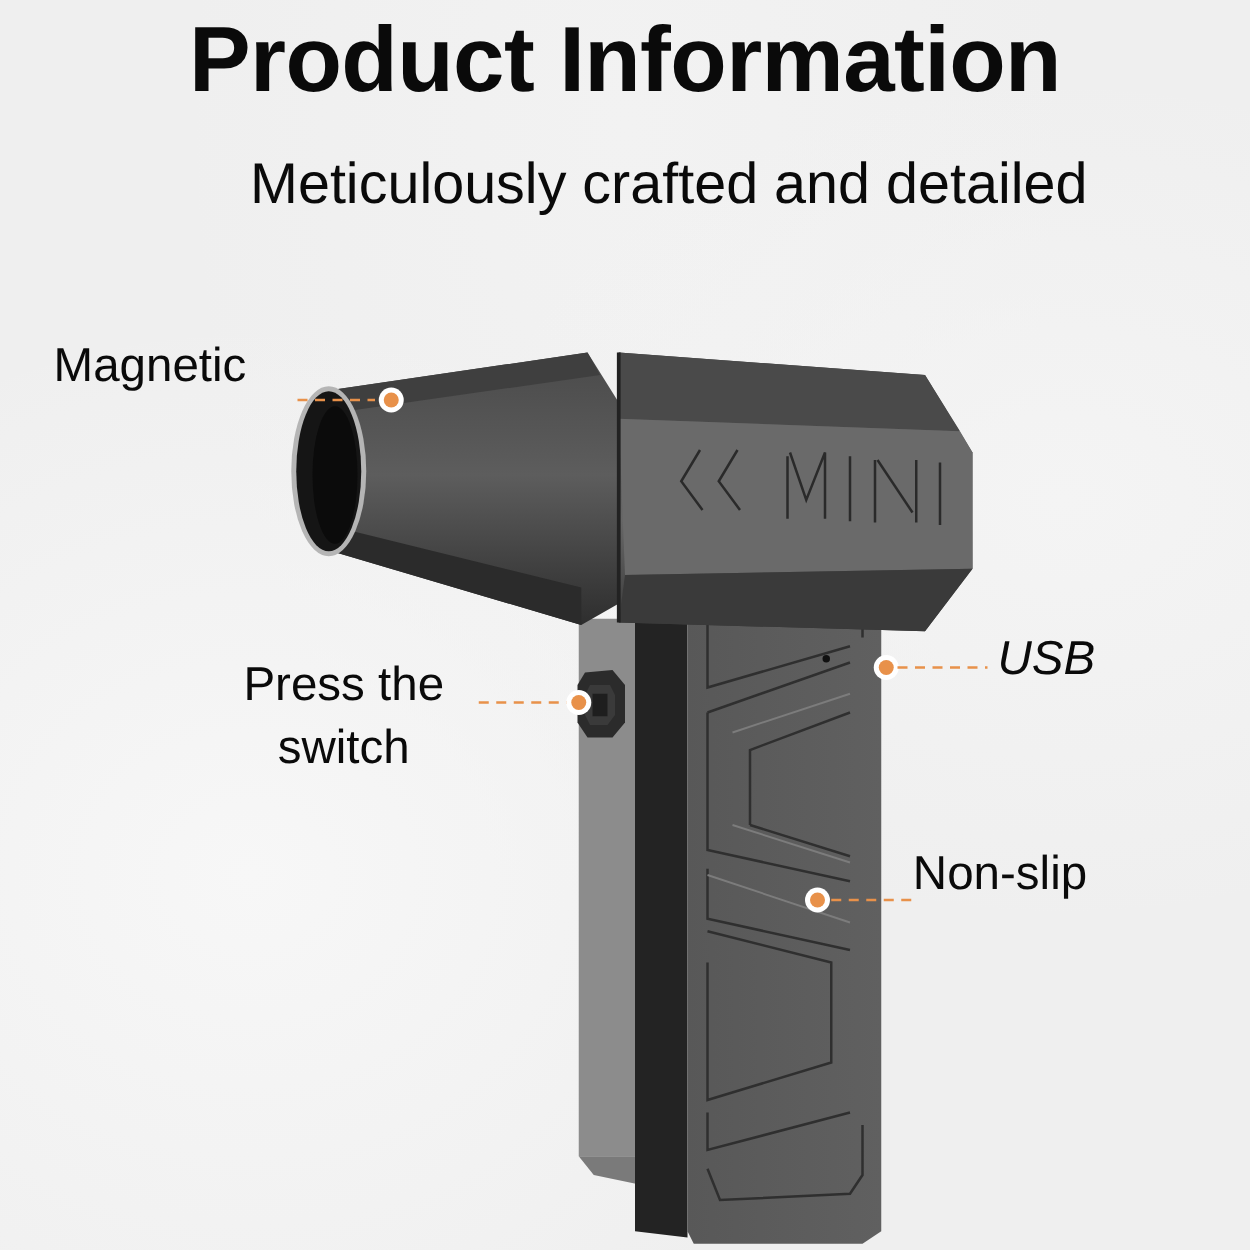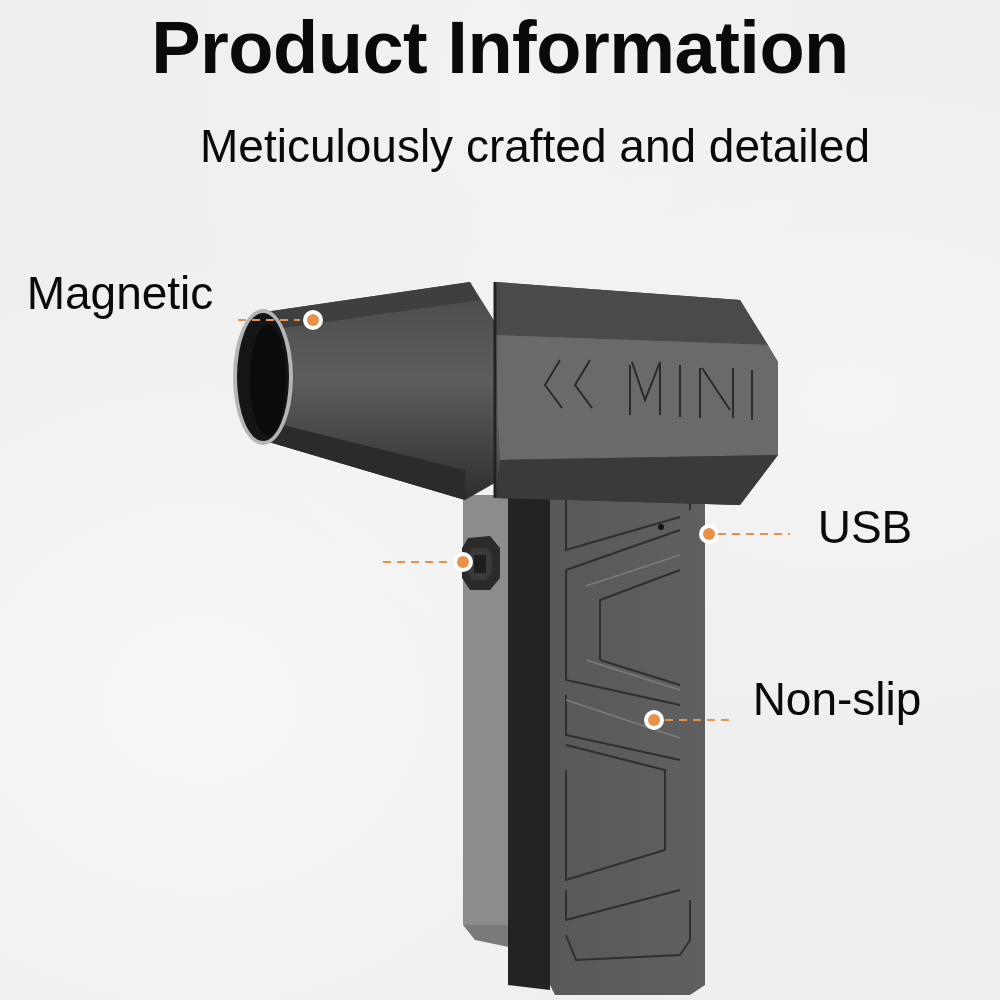--- a/index.html
+++ b/index.html
@@ -18,21 +18,21 @@
   }
   .title {
     position:absolute; left:0; top:8px; width:1000px; text-align:center;
     font-size:74px; font-weight:bold; letter-spacing:-0.5px; line-height:80px;
   }
   .subtitle {
     position:absolute; left:0; top:118px; width:1070px; text-align:center;
     font-size:46px; line-height:56px;
   }
   .label {
-    position:absolute; font-size:46px; line-height:50px; text-align:center;
+    position:absolute; font-size:38px; line-height:50px; text-align:center;
   }
   svg.product { position:absolute; left:0; top:0; }
 </style>
 </head>
 <body>
 
 <div class="bg-glow"></div>
 
 <div class="title">Product Information</div>
 <div class="subtitle">Meticulously crafted and detailed</div>
@@ -142,21 +142,23 @@
     <circle cx="654" cy="720" r="6" fill="#e8914a"></circle>
     <line x1="665" y1="720" x2="735" y2="720" stroke="#e8914a" stroke-width="2" stroke-dasharray="8,6"></line>
   </g>
 </svg>
 
 <div class="label" style="left:5px; top:268px; width:230px;">
   <div>Magnetic</div>
 </div>
 
 <div class="label" style="left:170px; top:523px; width:210px;">
+  <div>Press the</div>
+  <div>switch</div>
 </div>
 
-<div class="label" style="left:730px; top:502px; width:270px;">
+<div class="label" style="left:702px; top:502px; width:270px;font-style:italic;">
   <div>USB</div>
 </div>
 
-<div class="label" style="left:737px; top:674px; width:200px;">
+<div class="label" style="left:700px; top:674px; width:200px;">
   <div>Non-slip</div>
 </div>
 
 </body></html>

